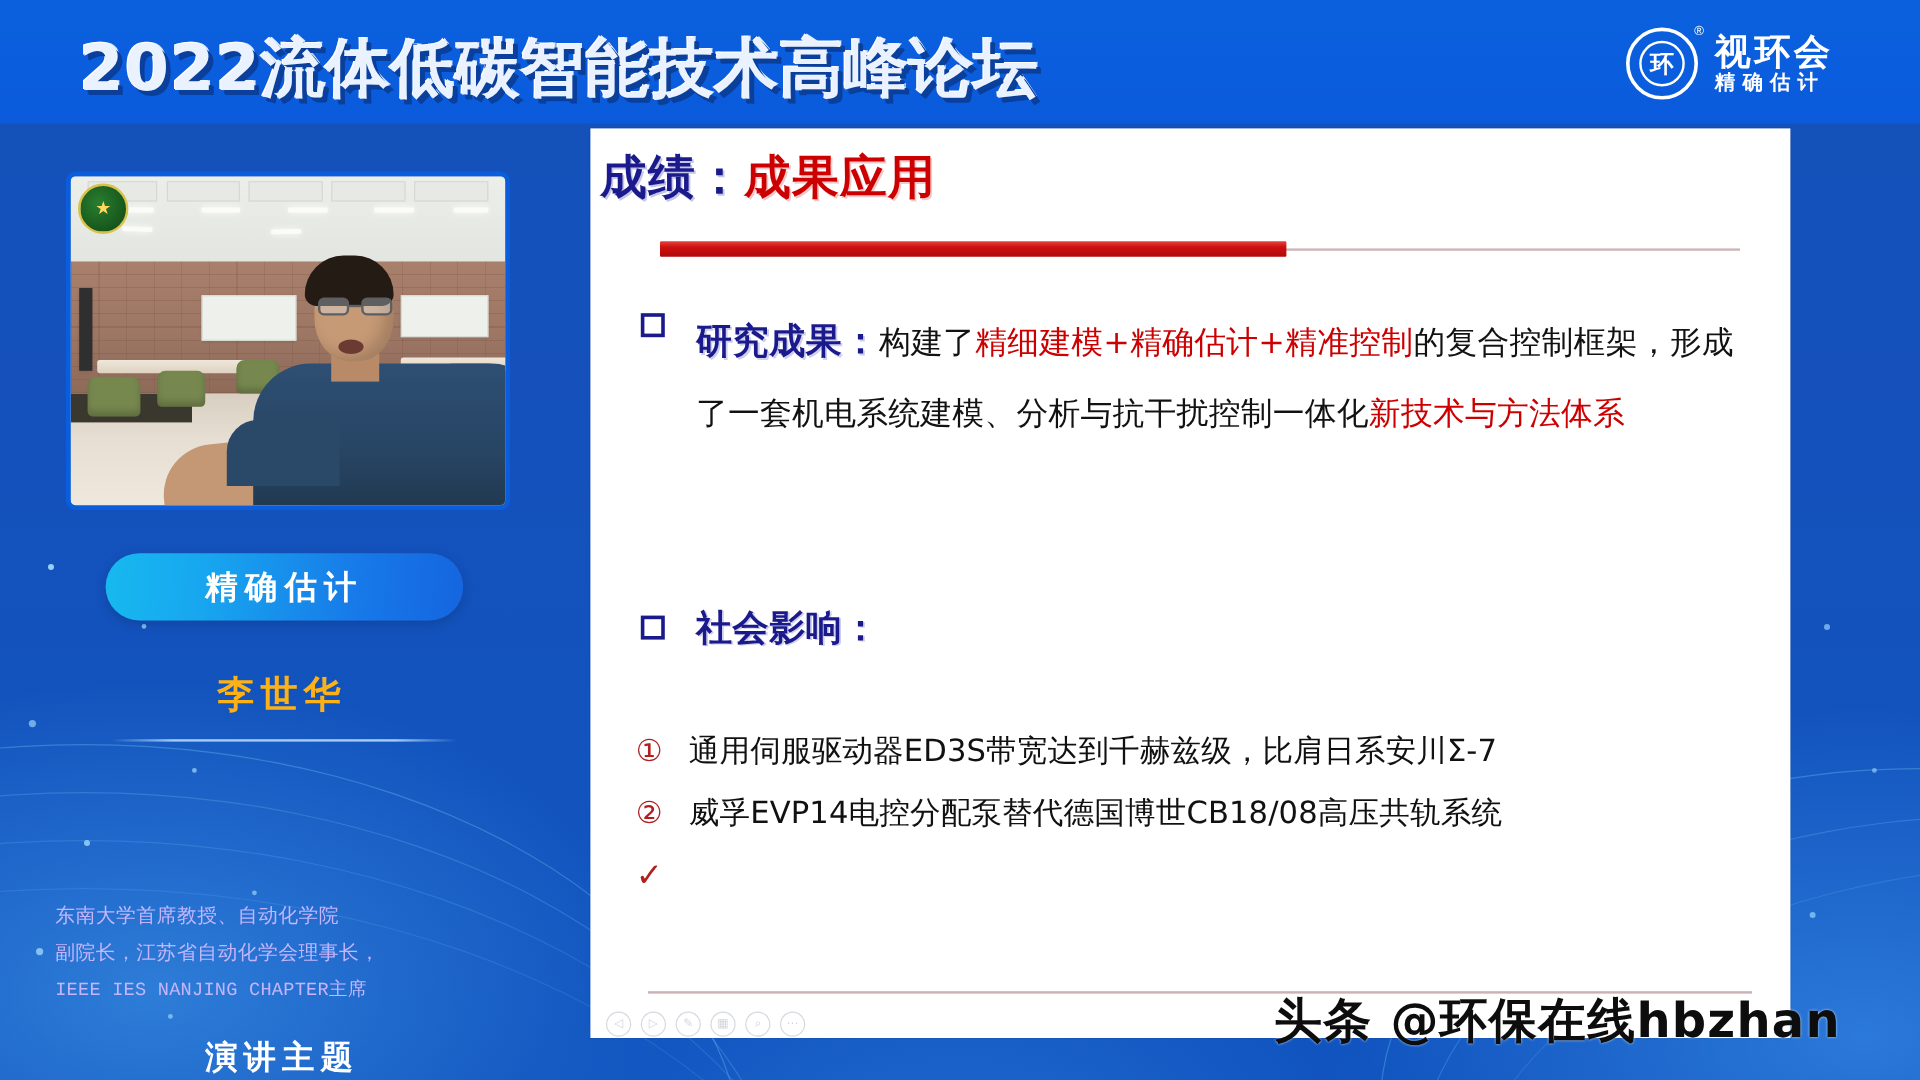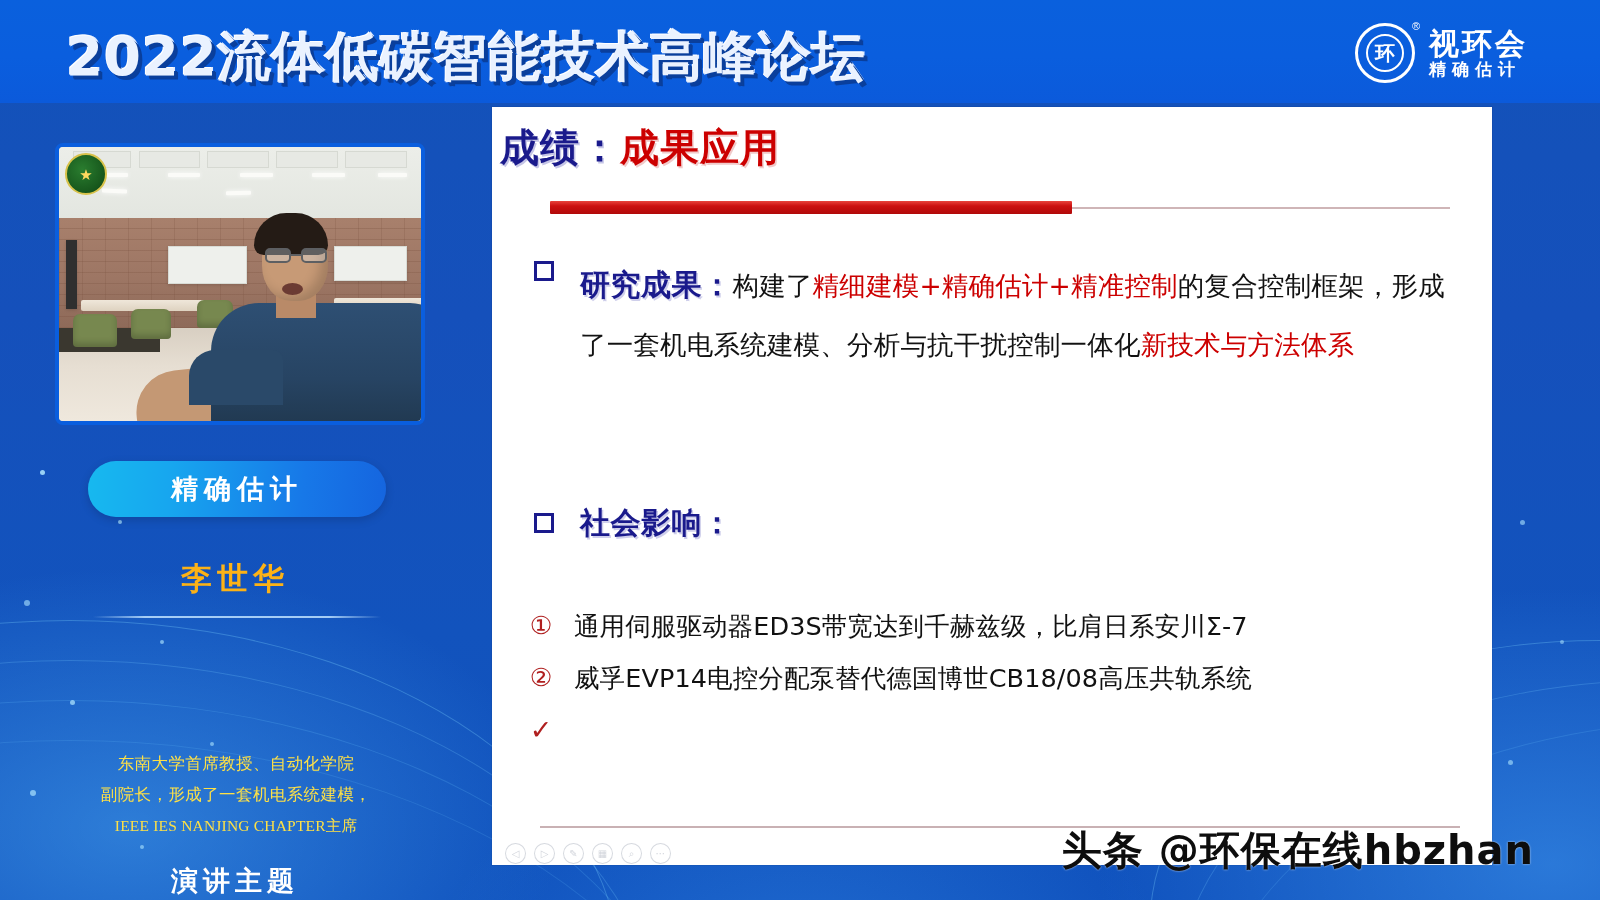--- a/index.html
+++ b/index.html
@@ -199,23 +199,23 @@
     color:#fcb216; font-size:31px; font-weight:900; letter-spacing:5px;
     font-family:"DejaVu Sans","Liberation Sans",sans-serif;
   }
   .sep{
     position:absolute; height:2px;
     background:linear-gradient(90deg,rgba(150,205,255,0) 0%,rgba(190,225,255,.85) 18%,rgba(190,225,255,.85) 82%,rgba(150,205,255,0) 100%);
   }
   .sep.s1{ left:93px; top:513px; width:288px; }
 
   .speaker-bio{
-    position:absolute; left:46px; top:645px; width:380px; text-align:center;
-    color:#fde047; font-size:16.5px; line-height:31px; letter-spacing:.4px;
-    font-family:Liberation Serif, serif;
+    position:absolute; left:46px; top:645px; width:380px; text-align:left;
+    color:#c4b5fd; font-size:16.5px; line-height:31px; letter-spacing:.4px;
+    font-family:Liberation Mono, monospace;
   }
   .speaker-bio .lat{ font-size:15.5px; letter-spacing:.2px; }
 
   .topic-head{
     position:absolute; left:0; top:760px; width:470px; text-align:center;
     color:#ffffff; font-size:27px; font-weight:900; letter-spacing:5px;
     font-family:"DejaVu Sans","Liberation Sans",sans-serif;
   }
 
   
@@ -400,21 +400,21 @@
 
     <div class="guest-pill">
       <span>精确估计</span>
     </div>
 
     <div class="speaker-name">李世华</div>
     <div class="sep s1"></div>
 
     <div class="speaker-bio">
       <div>东南大学首席教授、自动化学院</div>
-      <div>副院长，形成了一套机电系统建模，</div>
+      <div>副院长，江苏省自动化学会理事长，</div>
       <div class="lat">IEEE IES NANJING CHAPTER主席</div>
     </div>
 
     <div class="topic-head">演讲主题</div>
 
   </div>
 
   <div class="slide">
 
     <div class="slide-title">

